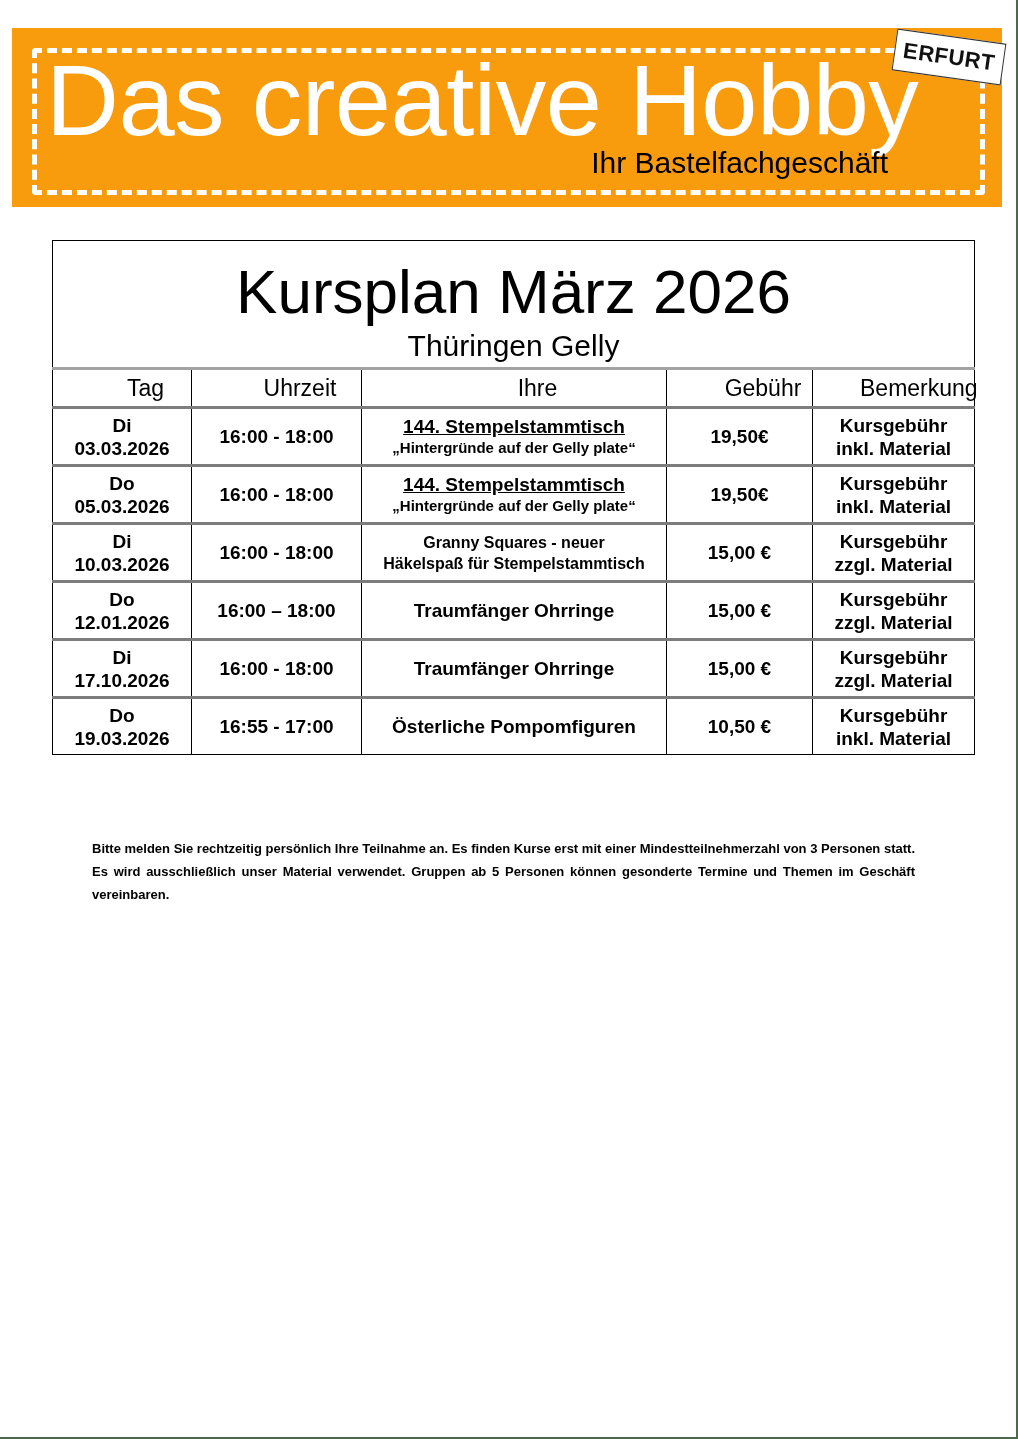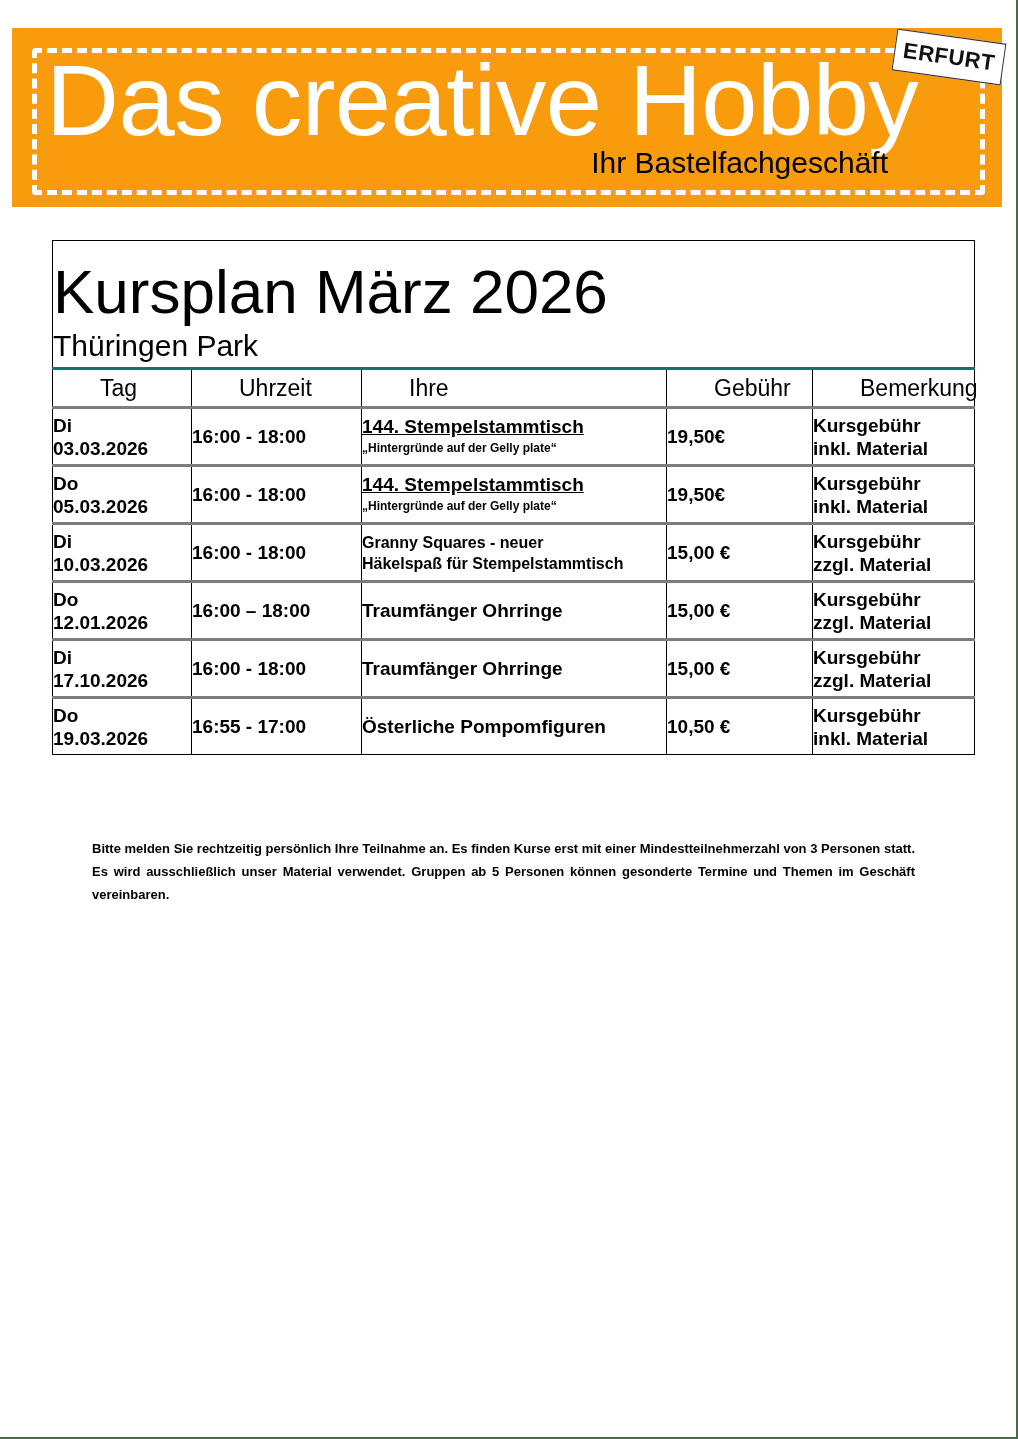--- a/index.html
+++ b/index.html
@@ -31,32 +31,32 @@
     position: absolute; left: 894px; top: 36px; width: 108px; height: 40px;
     background: #fff; border: 1px solid #333; transform: rotate(8deg);
     display: flex; align-items: center; justify-content: center;
     font-weight: bold; font-size: 22px; color: #111; letter-spacing: 0.5px;
   }
   table.plan {
     position: absolute; left: 52px; top: 240px; width: 922px;
     border-collapse: collapse; table-layout: fixed;
   }
   table.plan td, table.plan th {
-    border: 1px solid #000; text-align: left; vertical-align: middle; padding: 0;
+    border: 1px solid #000; text-align: center; vertical-align: middle; padding: 0;
   }
   table.plan tr.row-sep td { border-top: 3px solid #7d7d7d; }
   .title-cell { height: 126px; }
   .title-main { font-size: 62px; line-height: 1; padding-top: 14px; }
   .title-sub { font-size: 30px; line-height: 1; margin-top: 8px; }
   .col-head { font-weight: normal; font-size: 23px; height: 36px; }
-  tr.head-row th { border-top: 3px solid #0f766e; padding-left: 47px; }
+  tr.head-row th { border-top: 3px solid #a3a3a3; padding-left: 47px; }
   tr.data-row td { height: 55px; font-weight: bold; font-size: 19px; line-height: 23px; }
   .theme-small { font-size: 16px; line-height: 21px; }
   .theme-main { font-size: 19px; line-height: 22px; text-decoration: underline; }
-  .theme-sub { font-size: 12px; line-height: 20px; }
+  .theme-sub { font-size: 15px; line-height: 20px; }
   .notice {
     position: absolute; left: 92px; top: 824px; width: 823px;
     font-weight: bold; font-size: 13px; line-height: 23px; text-align: justify;
   }
 </style>
 </head>
 <body>
 
 <div class="page-frame"></div>
 
@@ -72,21 +72,21 @@
     <col style="width:139px">
       <col style="width:170px">
       <col style="width:305px">
       <col style="width:146px">
       <col style="width:162px">
   </colgroup>
   <tbody>
       <tr>
     <td colspan="5" class="title-cell">
       <div class="title-main">Kursplan März 2026</div>
-      <div class="title-sub">Thüringen Park</div>
+      <div class="title-sub">Thüringen Gelly</div>
     </td>
   </tr>
   <tr class="head-row">
     <th class="col-head">Tag</th>
     <th class="col-head">Uhrzeit</th>
     <th class="col-head">Ihre</th>
     <th class="col-head">Gebühr</th>
     <th class="col-head">Bemerkung</th>
   </tr>
 

